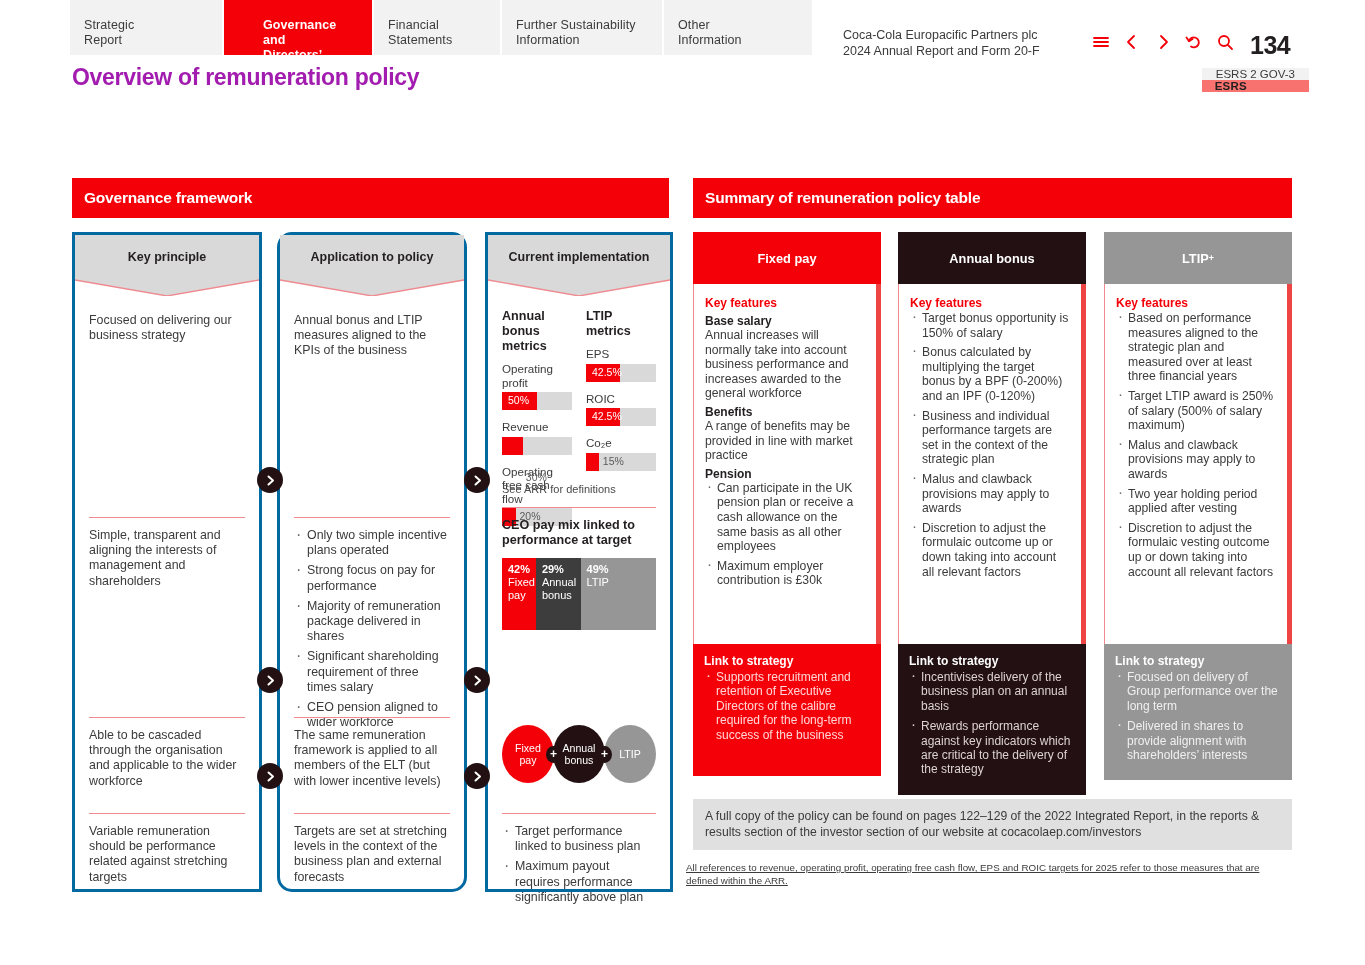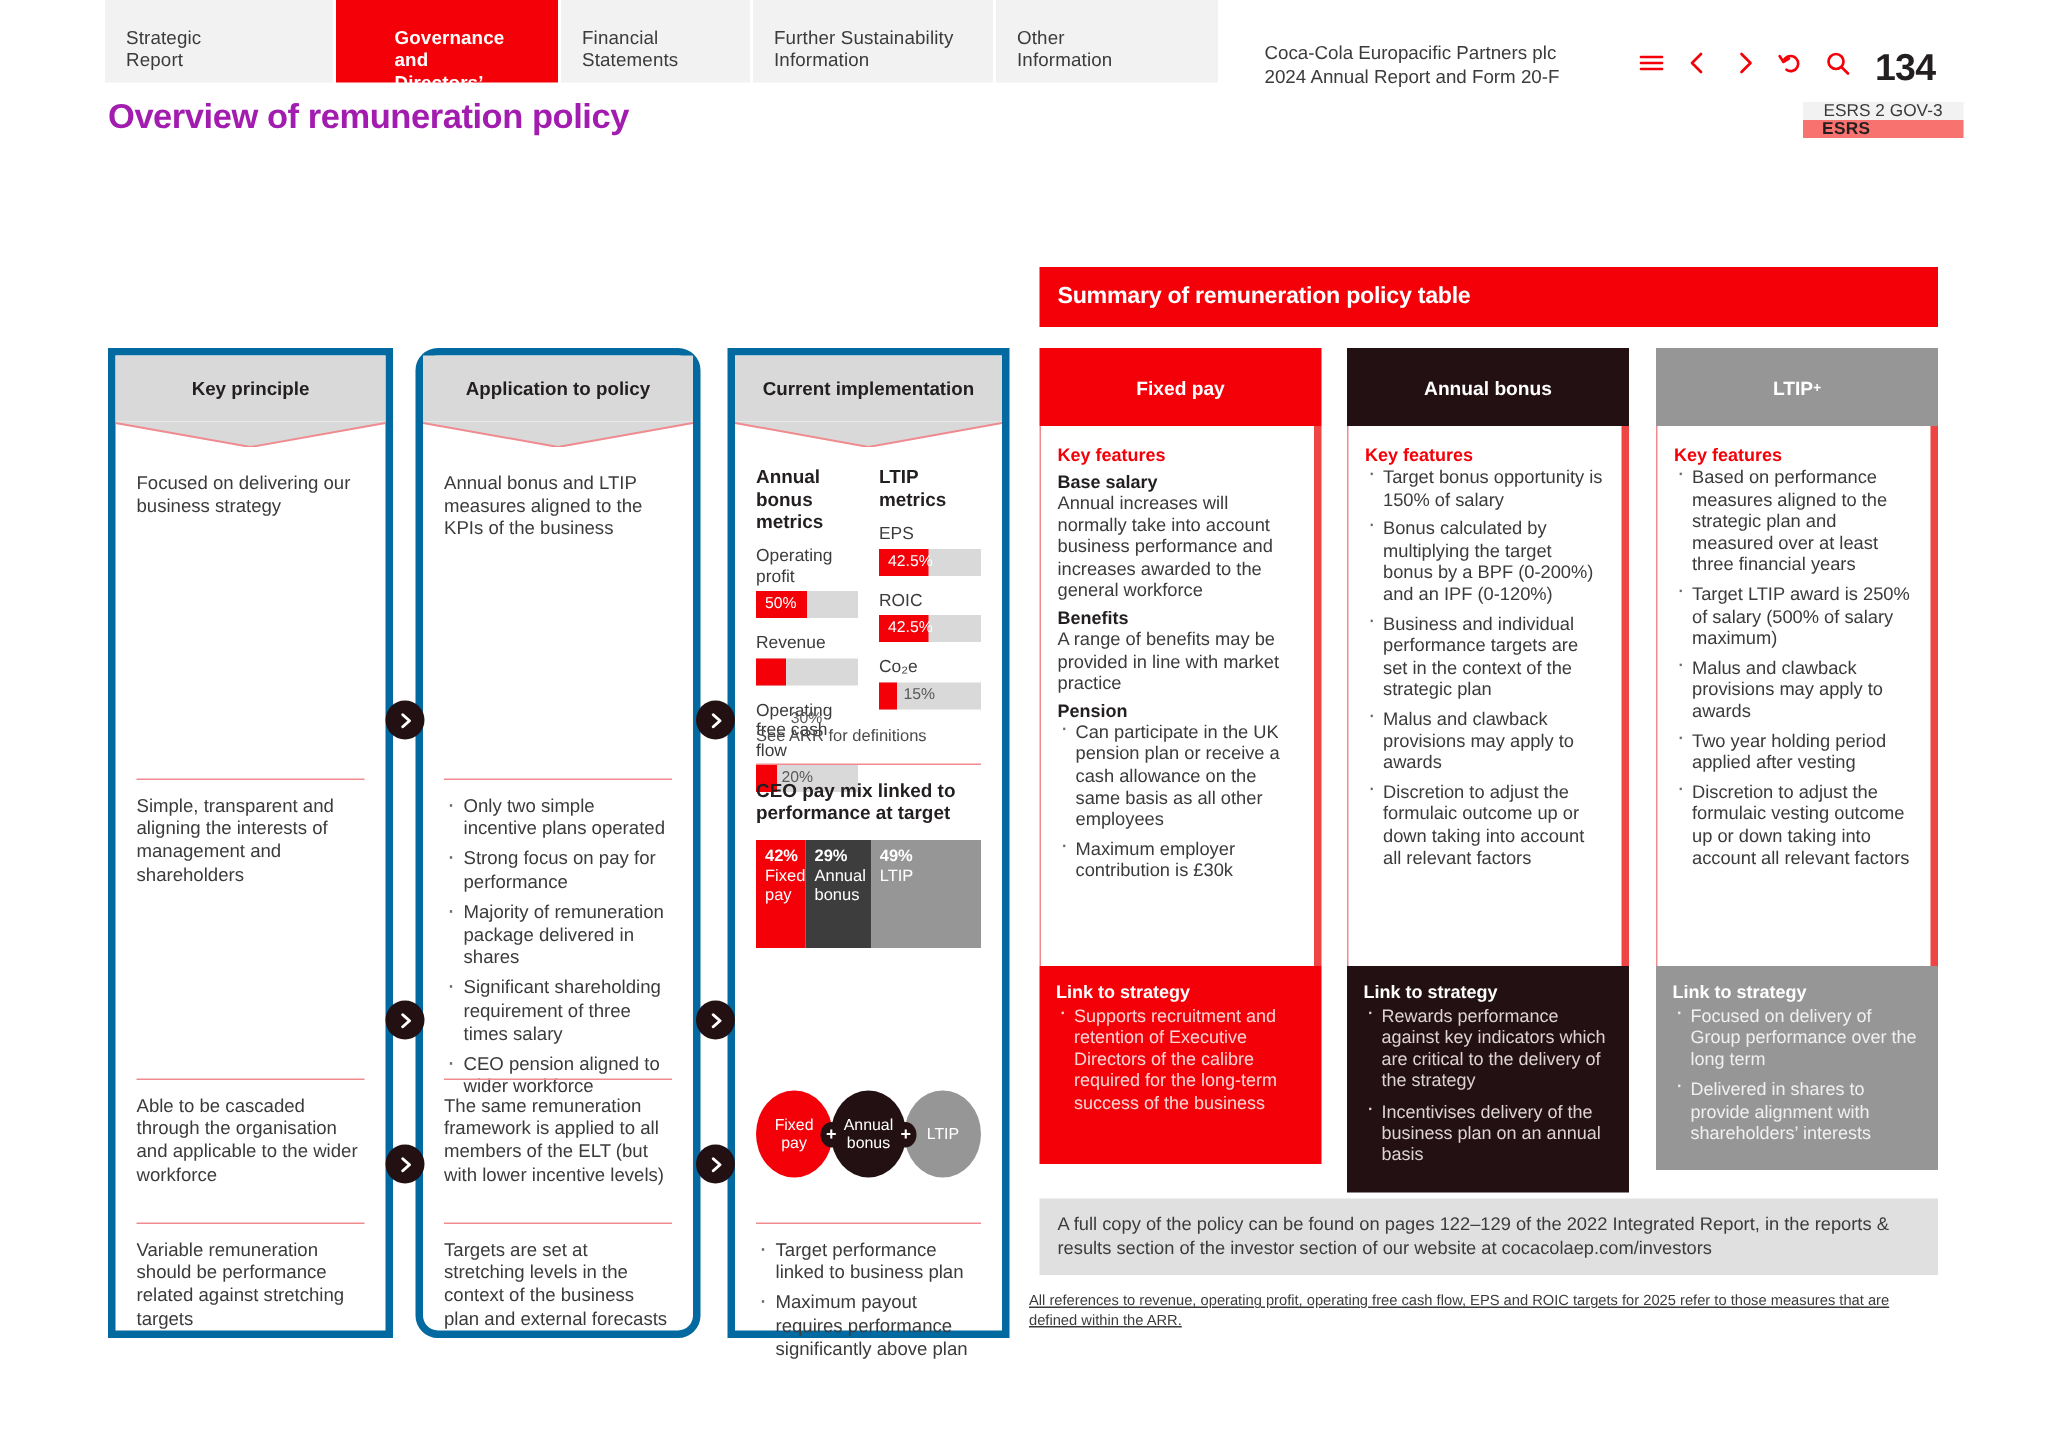--- a/index.html
+++ b/index.html
@@ -60,21 +60,21 @@
   
   .panelhead {
     position: absolute; background: #f40009; color: #fff;
     font-size: 15.5px; font-weight: bold; letter-spacing: -.2px;
     display: flex; align-items: center; padding-left: 12px;
   }
   #gov-panel-head { left: 72px; top: 178px; width: 597px; height: 40px; }
   #sum-panel-head { left: 693px; top: 178px; width: 599px; height: 40px; }
 
   
-  .gcol { position: absolute; top: 232px; border: 5px solid #0369a1; background: #fff; }
+  .gcol { position: absolute; top: 232px; border: 3px solid #0369a1; background: #fff; }
   #gcol-1 { left: 72px;  width: 190px; height: 660px; }
   #gcol-2 { left: 277px; width: 190px; height: 660px; border-radius: 15px; }
   #gcol-3 { left: 485px; width: 188px; height: 660px; }
 
   .gcol-head {
     position: relative; background: #d9d9d9; height: 44px;
     display: flex; align-items: center; justify-content: center;
     font-size: 12.5px; font-weight: bold; color: #231f20;
   }
   .gcol-head .notch {
@@ -223,20 +223,21 @@
   </div>
 
   <div class="pagenum">134</div>
 
   <h1 class="pagetitle">Overview of remuneration policy</h1>
   <div class="esrsrow">
     <div class="esrs-tag">ESRS 2 GOV-3</div>
     <div class="esrs-badge">ESRS</div>
   </div>
 
+  <div class="panelhead" id="gov-panel-head">Governance framework</div>
 
   <div class="gcol" id="gcol-1">
     <div class="gcol-head">
       <span>Key principle</span>
       <span class="notch">
         <svg viewBox="0 0 188 17" preserveAspectRatio="none">
             <polygon points="0,0 188,0 188,1 94,17 0,1" fill="#d9d9d9"></polygon>
             <polyline points="0,1 94,17 188,1" fill="none" stroke="#ef8a8f" stroke-width="1.3"></polyline>
           </svg>
       </span>
@@ -461,22 +462,22 @@
         <li>Target bonus opportunity is 150% of salary</li>
         <li>Bonus calculated by multiplying the target bonus by a BPF (0-200%) and an IPF (0-120%)</li>
         <li>Business and individual performance targets are set in the context of the strategic plan</li>
         <li>Malus and clawback provisions may apply to awards</li>
         <li>Discretion to adjust the formulaic outcome up or down taking into account all relevant factors</li>
       </ul>
     </div>
     <div class="lts bg-dark txt-on-dark">
       <div class="lts-title">Link to strategy</div>
       <ul>
+        <li>Incentivises delivery of the business plan on an annual basis</li>
         <li>Rewards performance against key indicators which are critical to the delivery of the strategy</li>
-        <li>Incentivises delivery of the business plan on an annual basis</li>
       </ul>
     </div>
   </div>
 
   <div class="scol" id="scol-3">
     <div class="scol-head bg-gray">
       <span>LTIP</span>
         <sup>+</sup>
     </div>
     <div class="scol-body">

